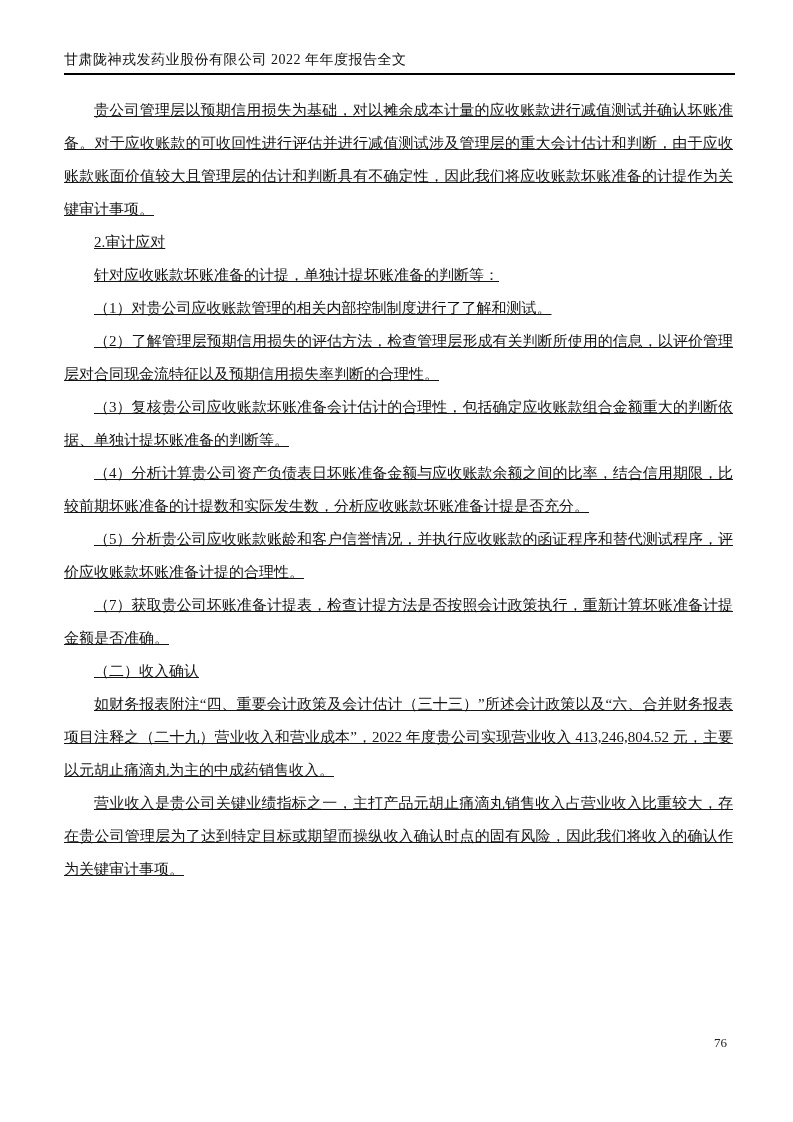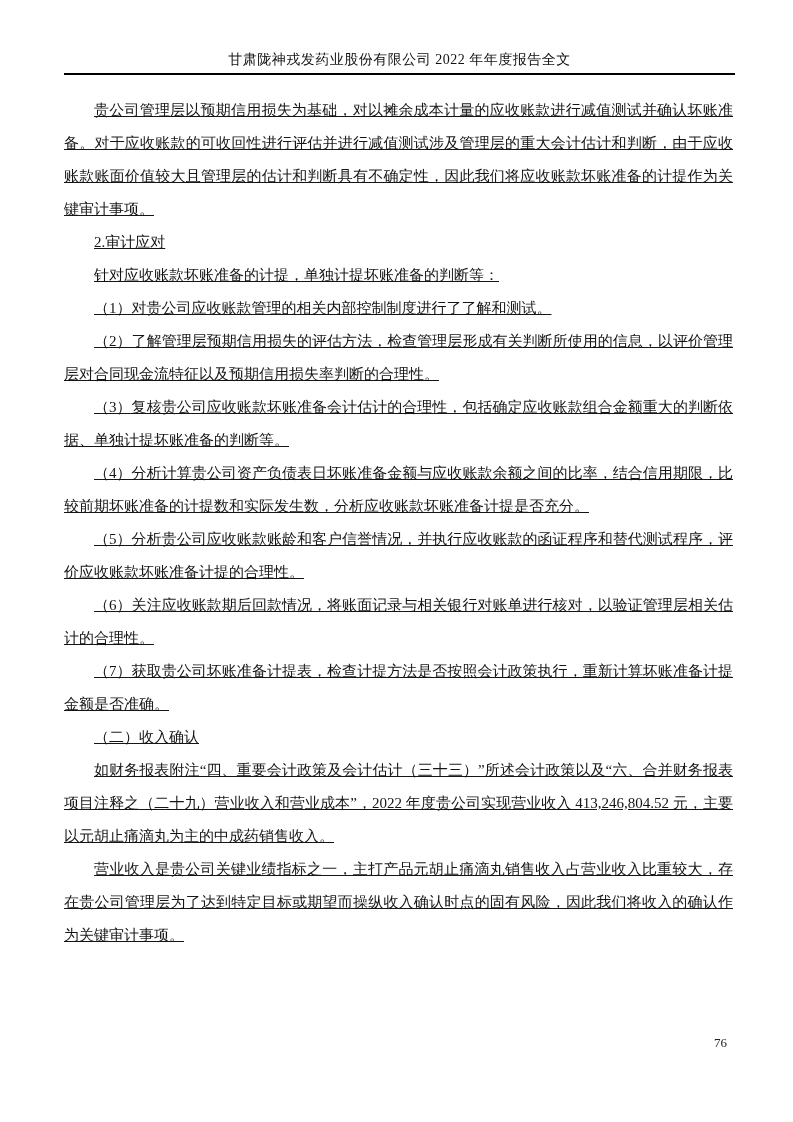--- a/index.html
+++ b/index.html
@@ -19,21 +19,21 @@
     box-sizing: border-box;
   }
   .page-header {
     position: absolute;
     top: 50px;
     left: 64px;
     right: 58px;
   }
   .page-header .header-title {
     display: block;
-    text-align: center;
+    text-align: left;
     font-size: 14px;
     line-height: 20px;
     letter-spacing: 0.5px;
     color: #111111;
   }
   .header-rule {
     margin-top: 3px;
     border: none;
     border-bottom: 2px solid #000000;
     height: 0;
@@ -76,21 +76,20 @@
 
   <div class="page-body">
     <p>贵公司管理层以预期信用损失为基础，对以摊余成本计量的应收账款进行减值测试并确认坏账准备。对于应收账款的可收回性进行评估并进行减值测试涉及管理层的重大会计估计和判断，由于应收账款账面价值较大且管理层的估计和判断具有不确定性，因此我们将应收账款坏账准备的计提作为关键审计事项。</p>
     <p>2.审计应对</p>
     <p>针对应收账款坏账准备的计提，单独计提坏账准备的判断等：</p>
     <p>（1）对贵公司应收账款管理的相关内部控制制度进行了了解和测试。</p>
     <p>（2）了解管理层预期信用损失的评估方法，检查管理层形成有关判断所使用的信息，以评价管理层对合同现金流特征以及预期信用损失率判断的合理性。</p>
     <p>（3）复核贵公司应收账款坏账准备会计估计的合理性，包括确定应收账款组合金额重大的判断依据、单独计提坏账准备的判断等。</p>
     <p>（4）分析计算贵公司资产负债表日坏账准备金额与应收账款余额之间的比率，结合信用期限，比较前期坏账准备的计提数和实际发生数，分析应收账款坏账准备计提是否充分。</p>
     <p>（5）分析贵公司应收账款账龄和客户信誉情况，并执行应收账款的函证程序和替代测试程序，评价应收账款坏账准备计提的合理性。</p>
-    <p>（6）关注应收账款期后回款情况，将账面记录与相关银行对账单进行核对，以验证管理层相关估计的合理性。</p>
     <p>（7）获取贵公司坏账准备计提表，检查计提方法是否按照会计政策执行，重新计算坏账准备计提金额是否准确。</p>
     <p>（二）收入确认</p>
     <p>如财务报表附注“四、重要会计政策及会计估计（三十三）”所述会计政策以及“六、合并财务报表项目注释之（二十九）营业收入和营业成本”，2022 年度贵公司实现营业收入 413,246,804.52 元，主要以元胡止痛滴丸为主的中成药销售收入。</p>
     <p>营业收入是贵公司关键业绩指标之一，主打产品元胡止痛滴丸销售收入占营业收入比重较大，存在贵公司管理层为了达到特定目标或期望而操纵收入确认时点的固有风险，因此我们将收入的确认作为关键审计事项。</p>
   </div>
 
   <div class="page-footer">76</div>
 
 </div>
 

